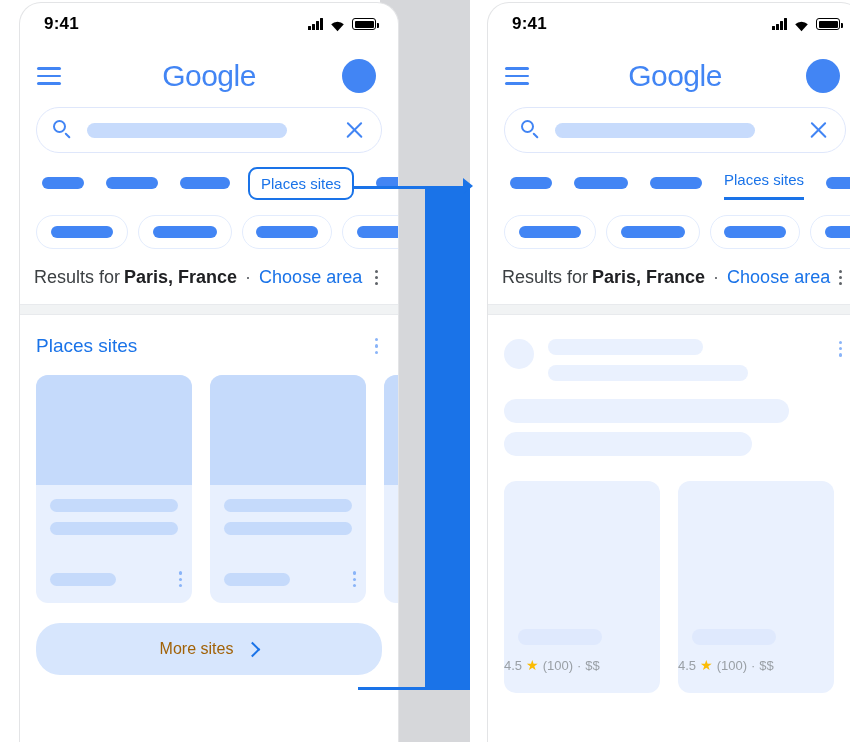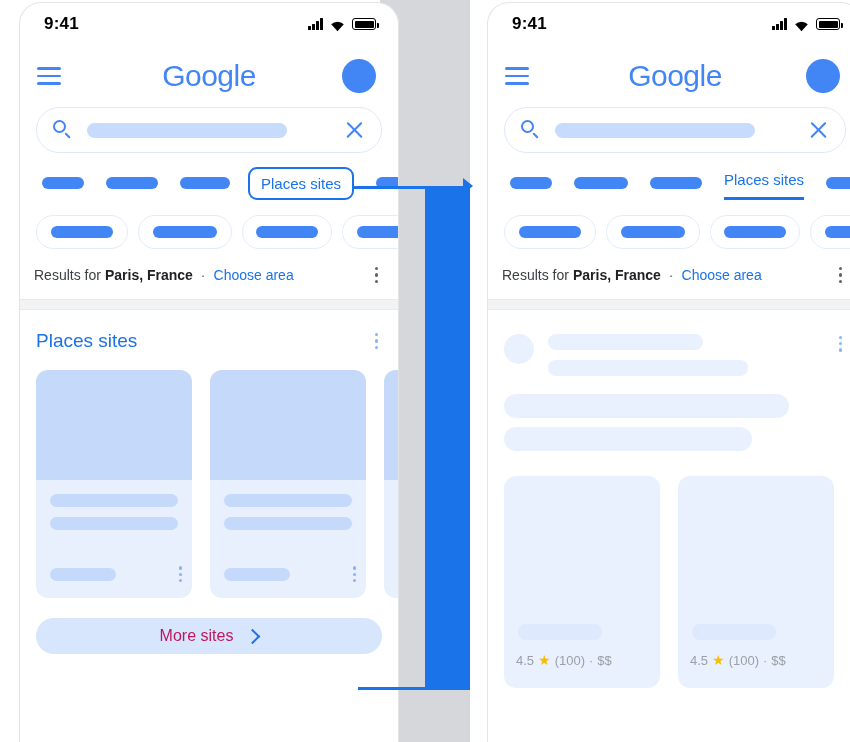--- a/index.html
+++ b/index.html
@@ -124,21 +124,21 @@
   .chip{
     height:34px;border:1px solid #e3ecfd;border-radius:18px;
     display:flex;align-items:center;justify-content:center;
     flex:0 0 auto;box-sizing:border-box;
   }
   .chip i{display:block;height:12px;border-radius:7px;background:#4285f4;}
 
   
   .resultsline{
     display:flex;align-items:center;
-    padding:18px 20px 0 14px;font-size:14px;color:#3c4043;
+    padding:18px 20px 0 14px;font-size:18px;color:#3c4043;
   }
   .resultsline .bold{font-weight:bold;color:#202124;margin-left:4px;}
   .resultsline .dot{margin:0 8px;color:#5f6368;}
   .resultsline .link{color:#1a73e8;}
   .kebab{margin-left:auto;display:flex;flex-direction:column;gap:3px;align-items:center;cursor:pointer;}
   .kebab i{width:3.2px;height:3.2px;border-radius:50%;background:#5f6368;display:block;}
   .kebab.blue i{background:#8ab4f8;}
 
   
   .divider{height:9px;background:#f1f3f4;border-top:1px solid #e8eaed;
@@ -163,23 +163,23 @@
   .card .ln{height:13px;border-radius:7px;background:#c5dafb;margin-bottom:10px;}
   .card .ln.w1{width:100%;}
   .card .ln.w2{width:100%;}
   .card .footer{position:absolute;left:14px;right:10px;bottom:16px;
     display:flex;align-items:center;}
   .card .footer .ln{width:66px;margin:0;}
 
   
   .morewrap{padding:20px 16px 0 16px;}
   .morebtn{
-    height:36px;border-radius:24px;background:#d7e6fd;
+    height:52px;border-radius:24px;background:#d7e6fd;
     display:flex;align-items:center;justify-content:center;gap:14px;
-    color:#be185d;font-size:16px;cursor:pointer;
+    color:#a16207;font-size:16px;cursor:pointer;
   }
   .chev{width:9px;height:9px;border-right:2.6px solid #1a73e8;
     border-top:2.6px solid #1a73e8;transform:rotate(45deg);}
 
   
   .skelhead{display:flex;align-items:flex-start;padding:24px 20px 0 16px;}
   .skelcircle{width:30px;height:30px;border-radius:50%;background:#eaf1fe;flex:0 0 auto;}
   .skellines{margin-left:14px;flex:1 1 auto;}
   .skellines .l{height:16px;border-radius:9px;background:#eaf1fe;}
   .skellines .l.a{width:155px;margin-bottom:10px;}
@@ -187,21 +187,21 @@
   .skelbars{padding:18px 0 0 16px;}
   .skelbars .b{height:24px;border-radius:14px;background:#eaf1fe;margin-bottom:9px;}
   .skelbars .b.b1{width:285px;}
   .skelbars .b.b2{width:248px;}
 
   .rail2{display:flex;gap:18px;padding:16px 0 0 16px;white-space:nowrap;}
   .card2{width:156px;flex:0 0 auto;border-radius:12px;background:#eaf1fe;
     height:212px;position:relative;overflow:hidden;}
   .card2 .ln2{position:absolute;left:14px;top:148px;width:84px;height:16px;
     border-radius:9px;background:#dfe9fd;}
-  .card2 .rating{position:absolute;left:12px;top:176px;font-size:13px;color:#9aa0a6;
+  .card2 .rating{position:absolute;left:0;top:176px;font-size:13px;color:#9aa0a6;
     display:flex;align-items:center;gap:4px;white-space:nowrap;}
   .card2 .rating .star{color:#fbbc04;font-size:14px;}
 
   
   .connector{position:absolute;left:0;top:0;width:850px;height:742px;pointer-events:none;}
 </style>
 </head>
 <body>
 
 <div class="stage">

